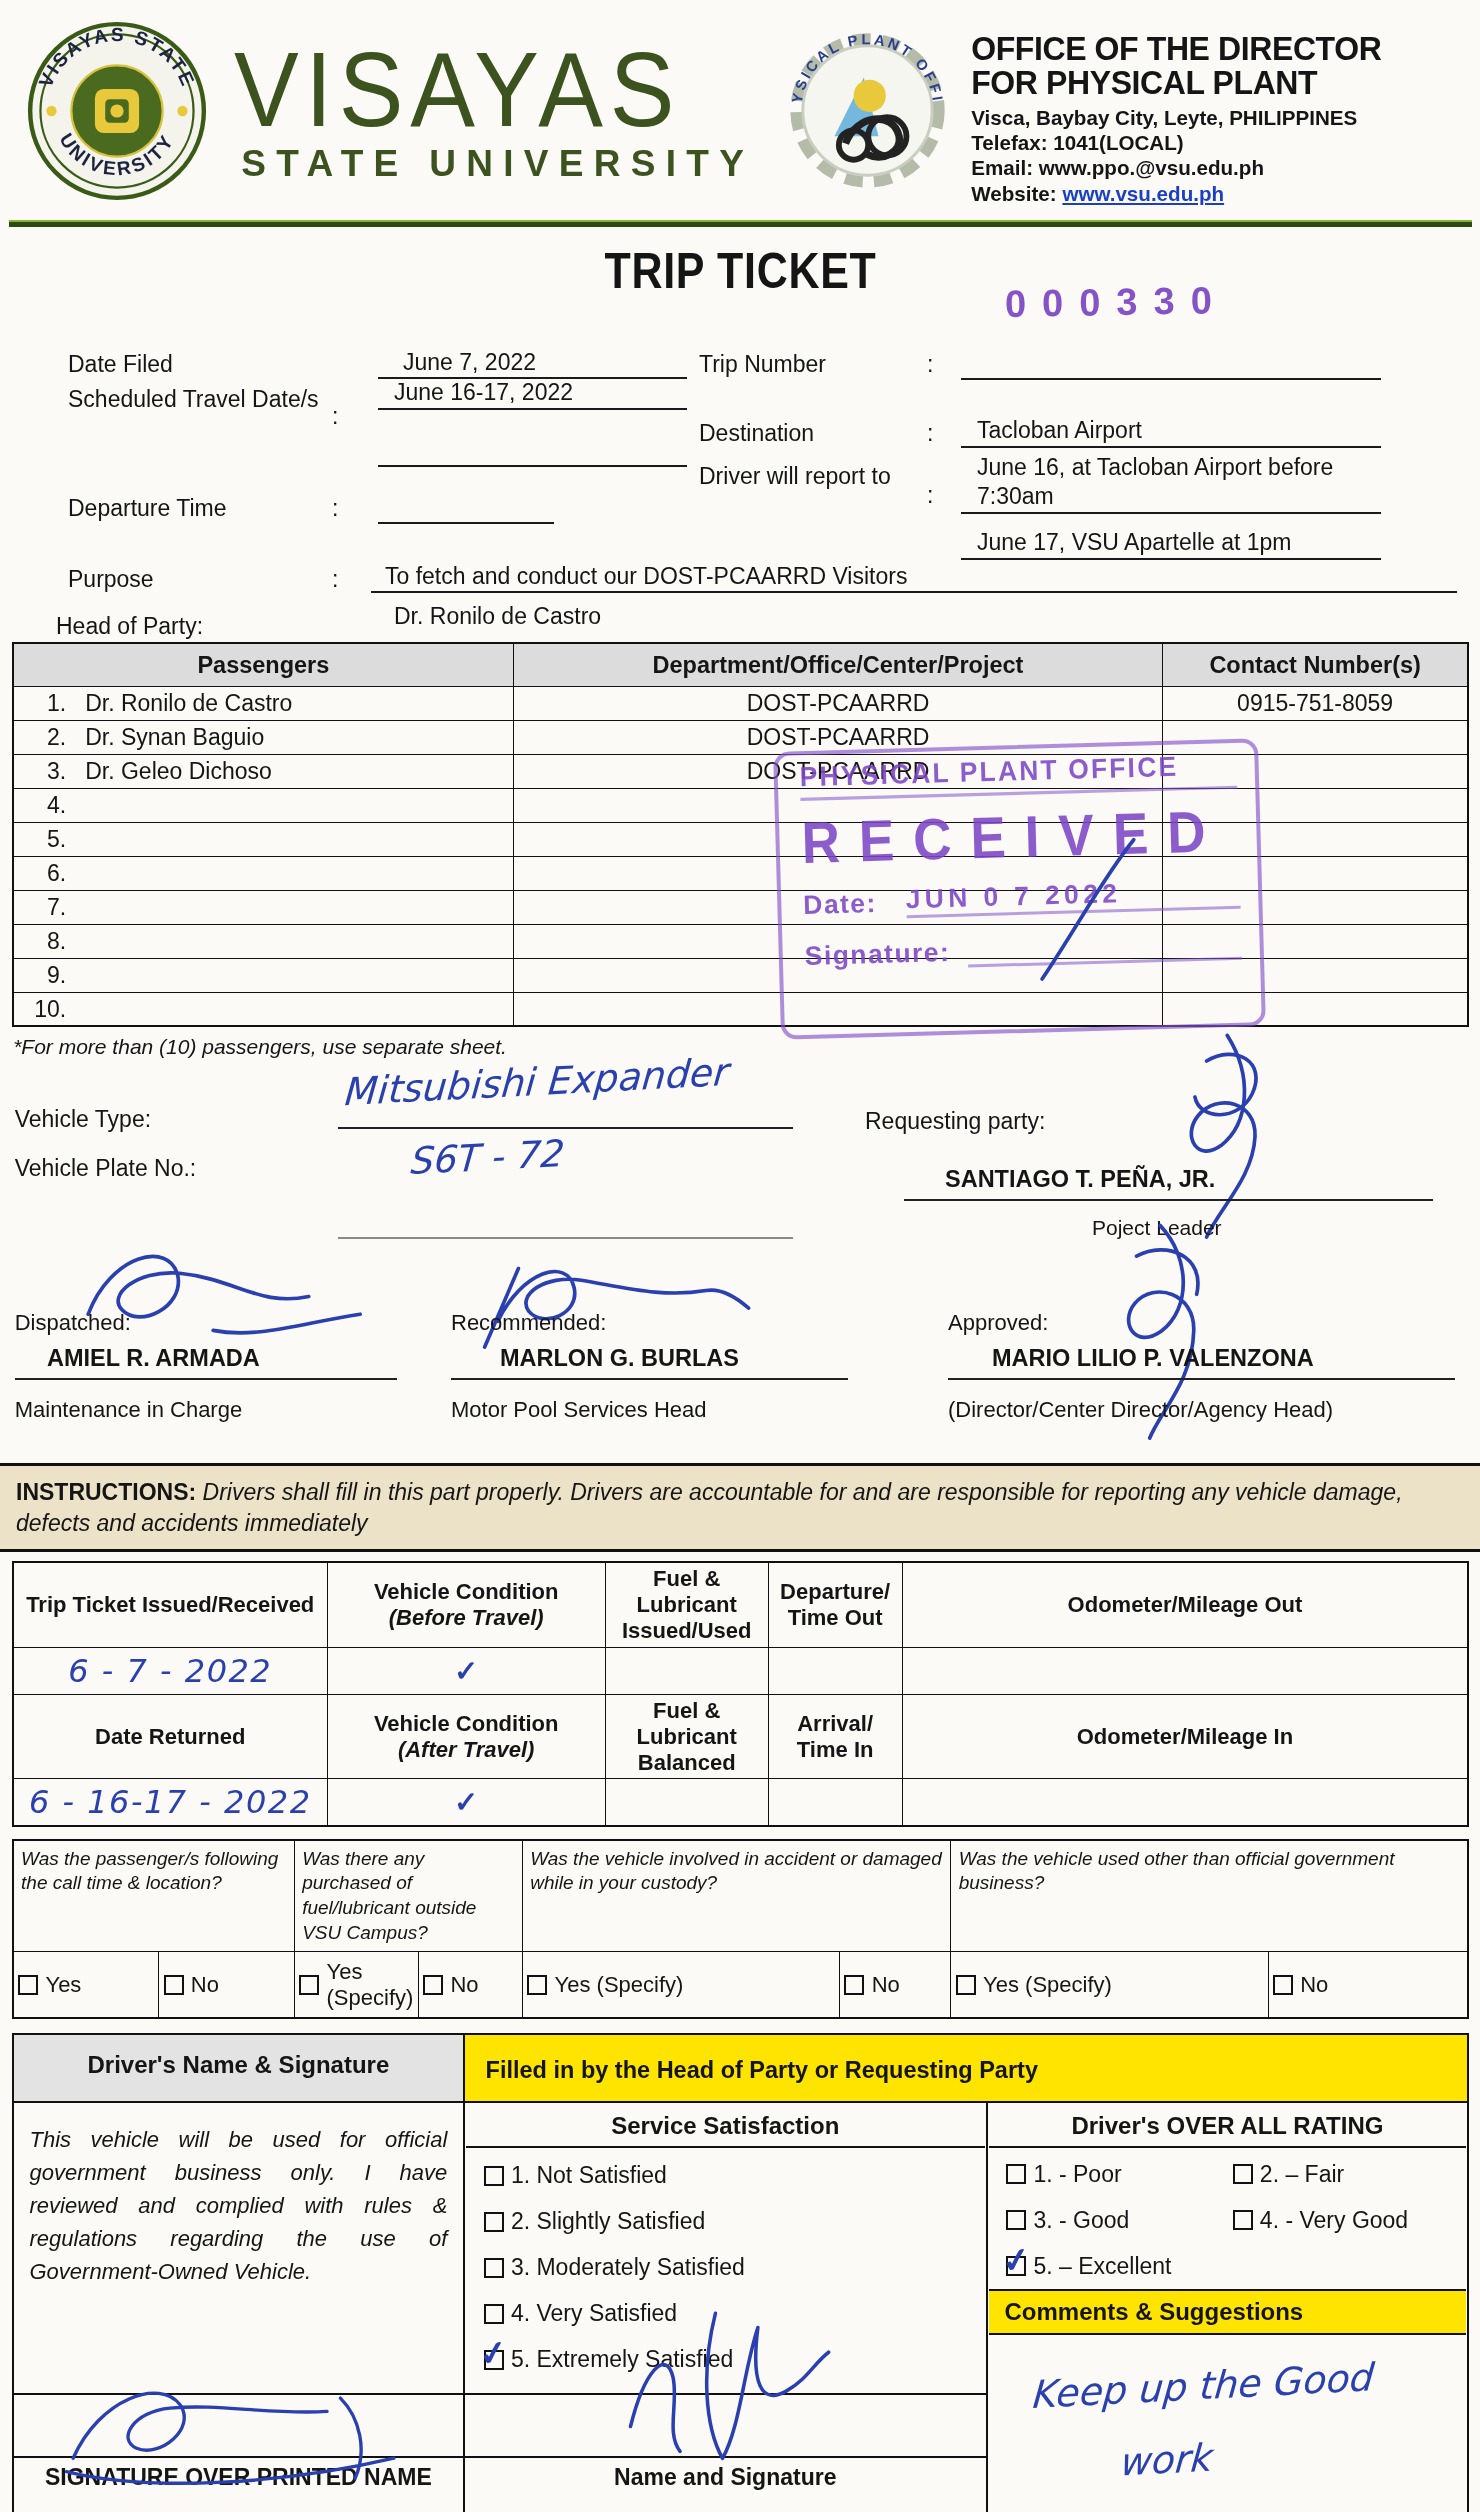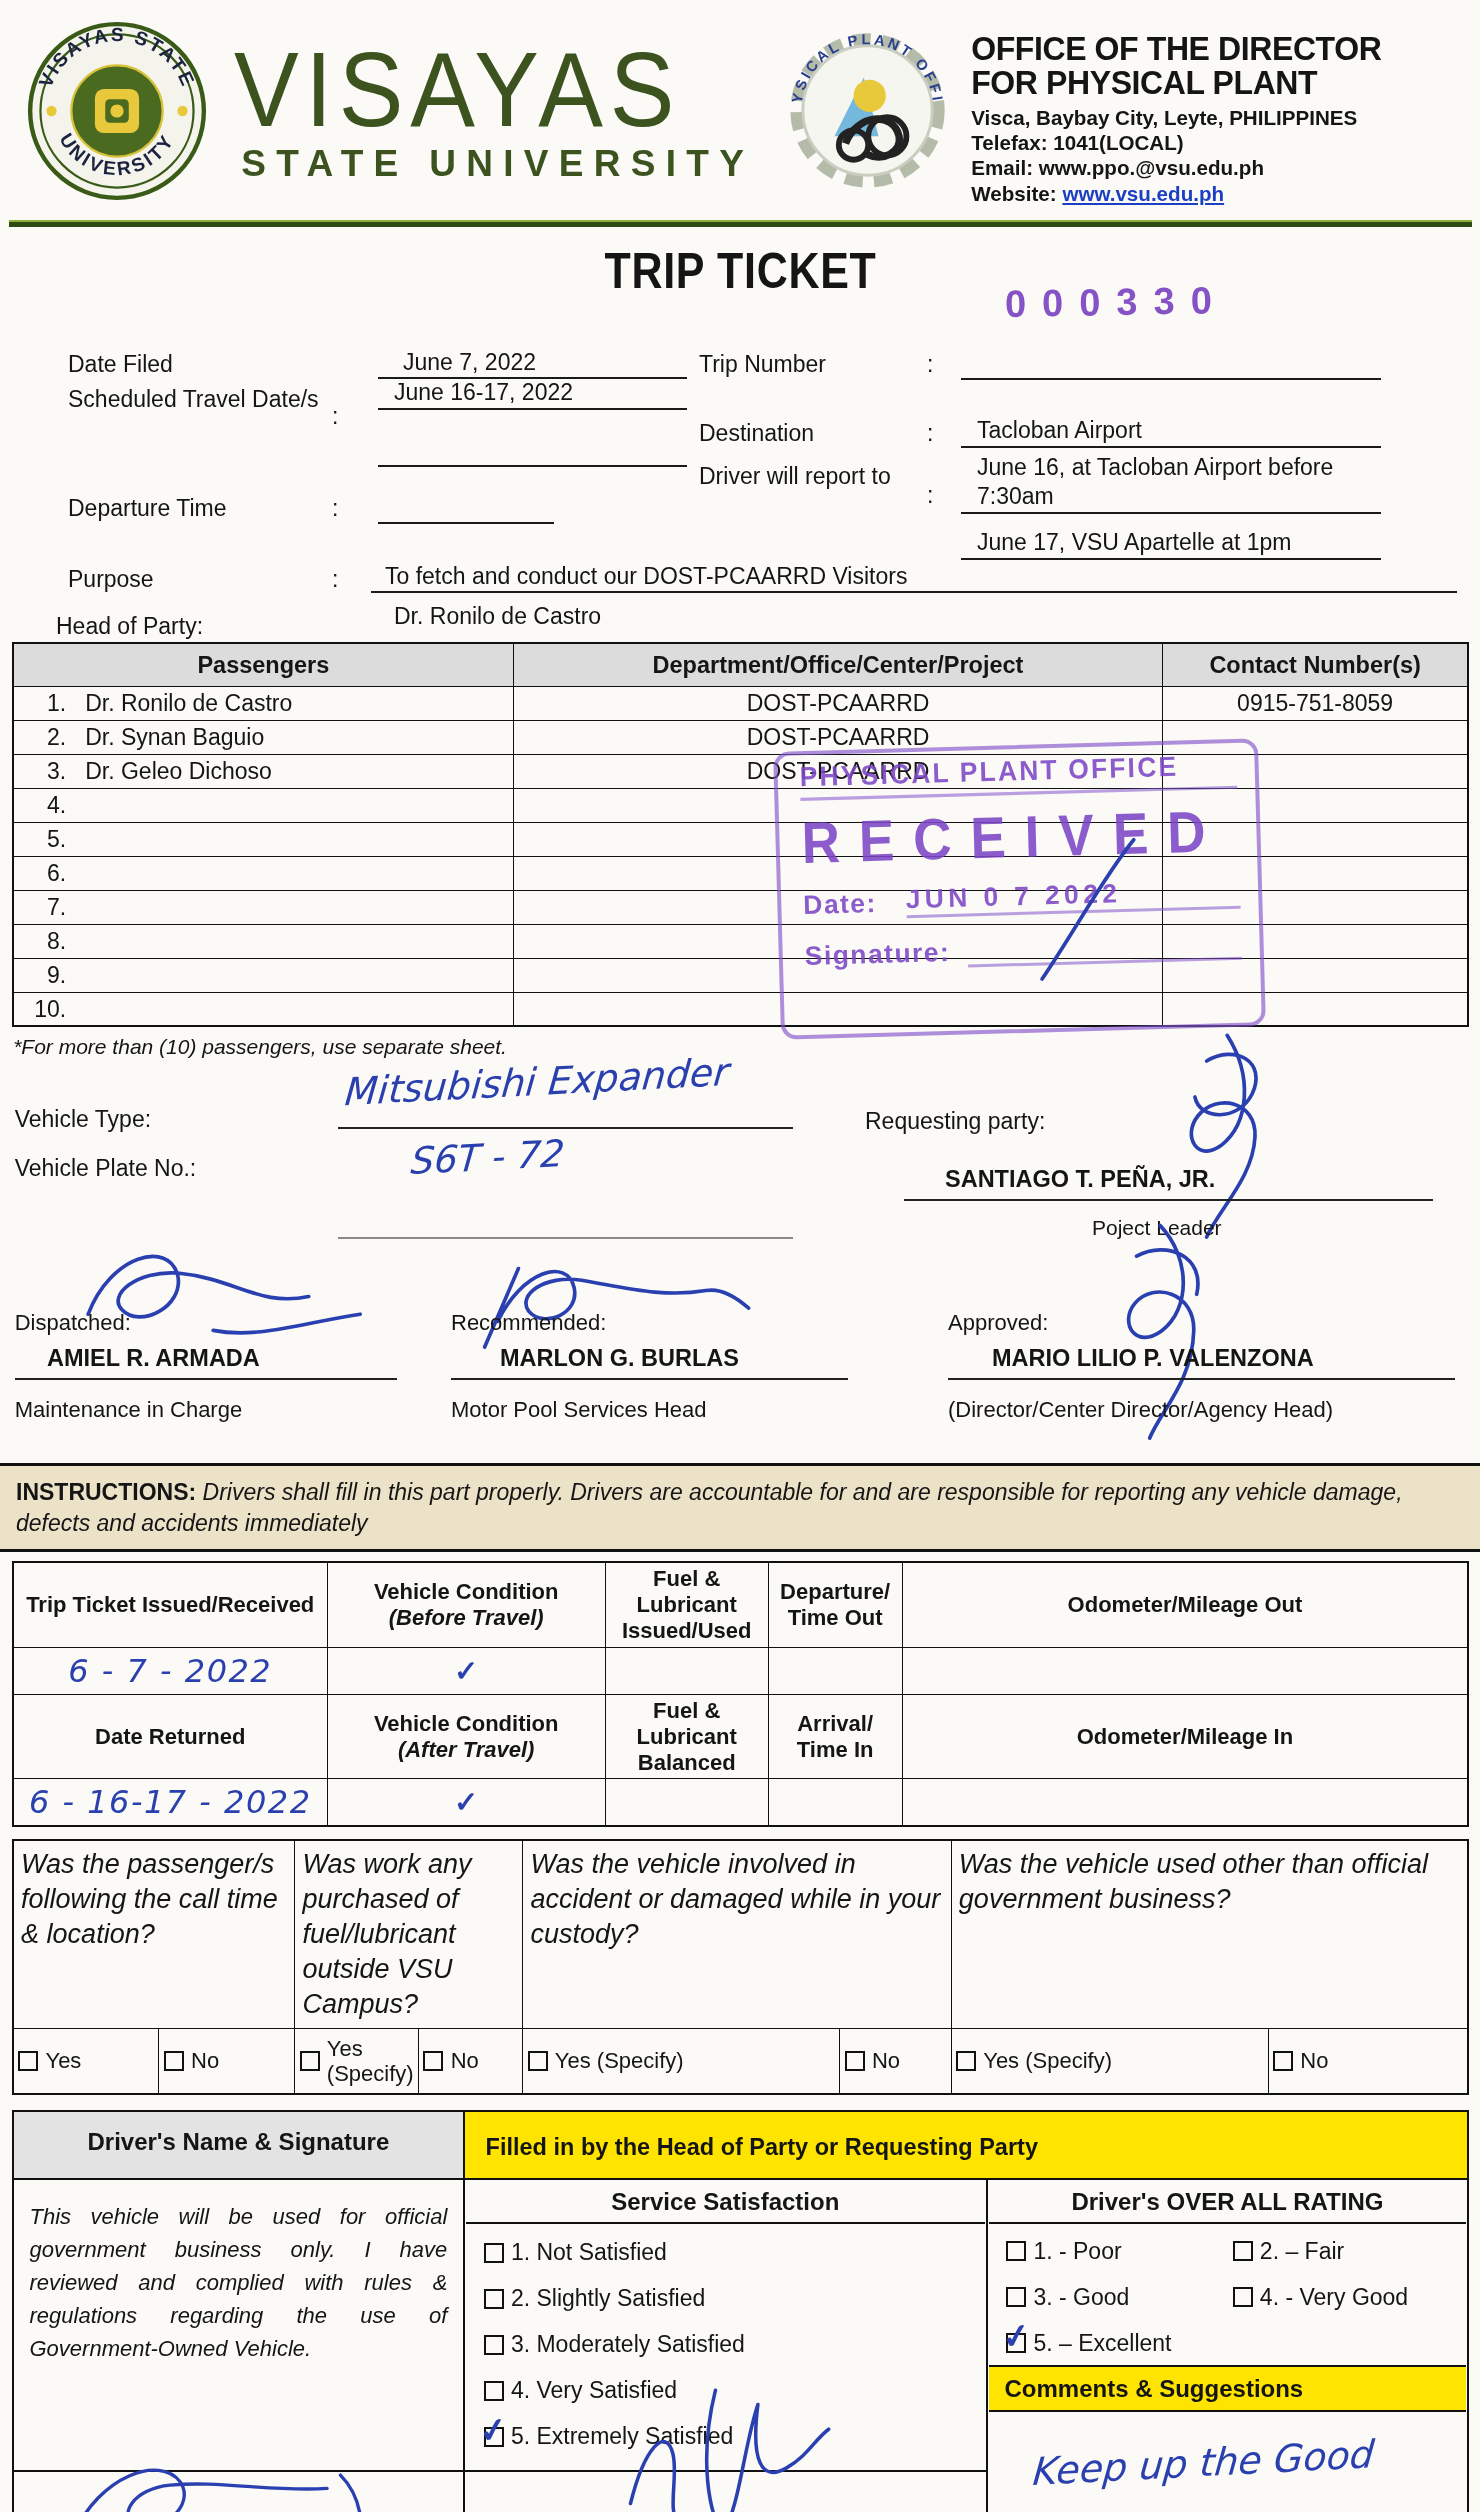--- a/index.html
+++ b/index.html
@@ -71,21 +71,21 @@
   table.dt { width:calc(100% - 23.5px); margin:0 11.8px; border-collapse:collapse; border:2.2px solid #111; }
   table.dt td { border:1.5px solid #111; text-align:center; font-size:22px; padding:2.9px; }
   table.dt .hd { font-weight:bold; height:56px; }
   table.dt .sub { font-style:italic; font-weight:bold; }
   table.dt .data { height:47px; }
   .hwdate { font-size:32px; letter-spacing:1.5px; }
   .chk { color:#2a40ae; font-size:29px; font-weight:bold; }
   
   table.qt { width:calc(100% - 23.5px); margin:11.8px 11.8px 0 11.8px; border-collapse:collapse; border:2.2px solid #111; }
   table.qt td { border:1.5px solid #111; vertical-align:top; }
-  .qcell { font-style:italic; font-size:27px; padding:5.9px 7.3px; height:103px; line-height:1.3;margin-top:22px; }
+  .qcell { font-style:italic; font-size:19px; padding:5.9px 7.3px; height:103px; line-height:1.3;margin-top:22px; }
   .ccell { height:66px; vertical-align:middle !important; padding:2.9px 4.4px; font-size:22px; }
   .cb { display:inline-block; width:20px; height:20px; border:2.2px solid #111; vertical-align:middle; margin-right:7.3px; flex:0 0 auto; }
   .cbrow { display:flex; align-items:center; }
   .cbstack { line-height:1.15; }
   
   table.bt { width:calc(100% - 23.5px); margin:14.7px 11.8px 0 11.8px; border-collapse:collapse; border:2.9px solid #111; }
   table.bt td { border:2.2px solid #111; vertical-align:top; }
   .greyhd { background:#e3e3e3; font-weight:bold; font-size:24px; text-align:center; padding:16px 0; height:68px; }
   .yellowhd { background:#ffe400; font-weight:bold; font-size:23.5px; padding:22px 0 0 20.6px; height:68px; }
   .colhd { font-weight:bold; font-size:24px; text-align:center; padding:7.3px 0 5.9px; border-bottom:2.2px solid #111; }
@@ -404,21 +404,21 @@
         <col style="width:7.7%">
         <col style="width:7.2%">
         <col style="width:22%">
         <col style="width:7.7%">
         <col style="width:22%">
         <col style="width:13.9%">
       </colgroup>
     <tbody>
         <tr>
       <td class="qcell" colspan="2">Was the passenger/s following the call time &amp; location?</td>
-      <td class="qcell" colspan="2">Was work any purchased of fuel/lubricant outside VSU Campus?</td>
+      <td class="qcell" colspan="2">Was there any purchased of fuel/lubricant outside VSU Campus?</td>
       <td class="qcell" colspan="2">Was the vehicle involved in accident or damaged while in your custody?</td>
       <td class="qcell" colspan="2">Was the vehicle used other than official government business?</td>
     </tr>
     <tr>
       <td class="ccell">
             <span class="cbrow">
               <span class="cb"></span>
               <span>Yes</span>
             </span>
           </td>

